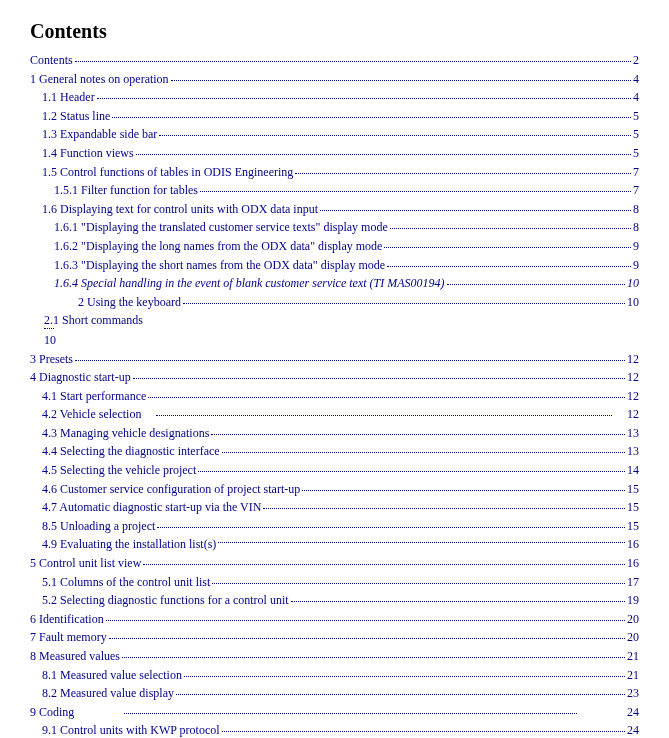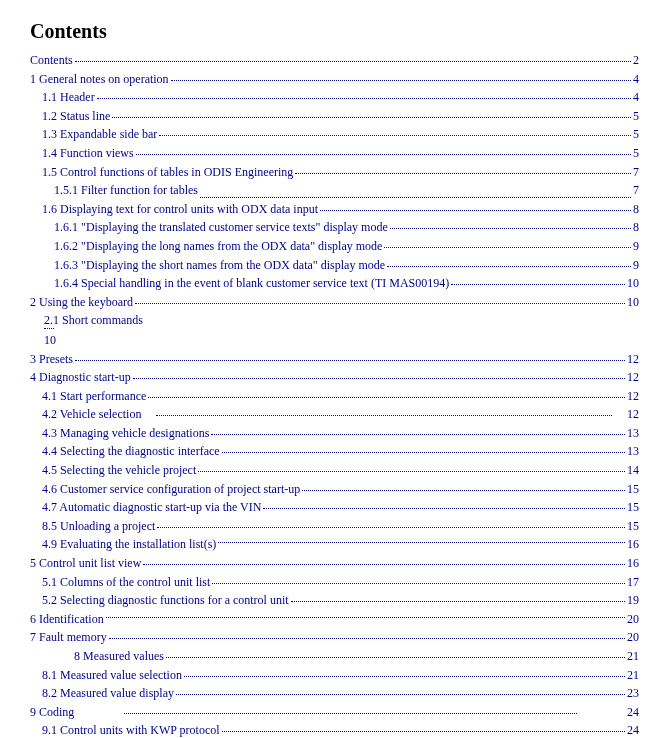--- a/index.html
+++ b/index.html
@@ -108,21 +108,21 @@
       </div>
     </div>
     <div class="toc-row">
       <div class="toc-entry" style="padding-left: 12px; width: 100%;">
         <span class="toc-label">1.5     Control functions of tables in ODIS Engineering</span>
         <span class="toc-dots"></span>
         <span class="toc-page">7</span>
       </div>
     </div>
     <div class="toc-row">
-      <div class="toc-entry" style="padding-left: 24px; width: 100%; align-items: flex-end;">
+      <div class="toc-entry" style="padding-left: 24px; width: 100%;">
         <span class="toc-label">1.5.1       Filter function for tables</span>
         <span class="toc-dots"></span>
         <span class="toc-page">7</span>
       </div>
     </div>
     <div class="toc-row">
       <div class="toc-entry" style="padding-left: 12px; width: 100%;">
         <span class="toc-label">1.6     Displaying text for control units with ODX data input</span>
         <span class="toc-dots"></span>
         <span class="toc-page">8</span>
@@ -143,28 +143,28 @@
       </div>
     </div>
     <div class="toc-row">
       <div class="toc-entry" style="padding-left: 24px; width: 100%;">
         <span class="toc-label">1.6.3     "Displaying the short names from the ODX data" display mode</span>
         <span class="toc-dots"></span>
         <span class="toc-page">9</span>
       </div>
     </div>
     <div class="toc-row">
-      <div class="toc-entry" style="padding-left: 24px; width: 100%;">
+      <div class="toc-entry" style="padding-left: 24px; width: 100%; font-style: italic;">
         <span class="toc-label">1.6.4     Special handling in the event of blank customer service text (TI MAS00194)</span>
         <span class="toc-dots"></span>
         <span class="toc-page">10</span>
       </div>
     </div>
     <div class="toc-row">
-      <div class="toc-entry" style="padding-left: 0px; width: 100%;">
+      <div class="toc-entry" style="padding-left: 0px; width: 100%; margin-left: 48px;">
         <span class="toc-label">2   Using the keyboard</span>
         <span class="toc-dots"></span>
         <span class="toc-page">10</span>
       </div>
     </div>
     <div class="toc-row">
       <div class="toc-entry" style="padding-left: 12px; width: 100%; flex-direction: column;">
         <span class="toc-label">2.1     Short commands</span>
         <span class="toc-dots"></span>
         <span class="toc-page">10</span>
@@ -262,35 +262,35 @@
       </div>
     </div>
     <div class="toc-row">
       <div class="toc-entry" style="padding-left: 12px; width: 100%;">
         <span class="toc-label">5.2     Selecting diagnostic functions for a control unit</span>
         <span class="toc-dots"></span>
         <span class="toc-page">19</span>
       </div>
     </div>
     <div class="toc-row">
-      <div class="toc-entry" style="padding-left: 0px; width: 100%; align-items: center;">
+      <div class="toc-entry" style="padding-left: 0px; width: 100%;">
         <span class="toc-label">6   Identification</span>
         <span class="toc-dots"></span>
         <span class="toc-page">20</span>
       </div>
     </div>
     <div class="toc-row">
       <div class="toc-entry" style="padding-left: 0px; width: 100%;">
         <span class="toc-label">7   Fault memory</span>
         <span class="toc-dots"></span>
         <span class="toc-page">20</span>
       </div>
     </div>
     <div class="toc-row">
-      <div class="toc-entry" style="padding-left: 0px; width: 100%; margin-left: 44px;">
+      <div class="toc-entry" style="padding-left: 0px; width: 100%;">
         <span class="toc-label">8   Measured values</span>
         <span class="toc-dots"></span>
         <span class="toc-page">21</span>
       </div>
     </div>
     <div class="toc-row">
       <div class="toc-entry" style="padding-left: 12px; width: 100%;">
         <span class="toc-label">8.1     Measured value selection</span>
         <span class="toc-dots"></span>
         <span class="toc-page">21</span>

